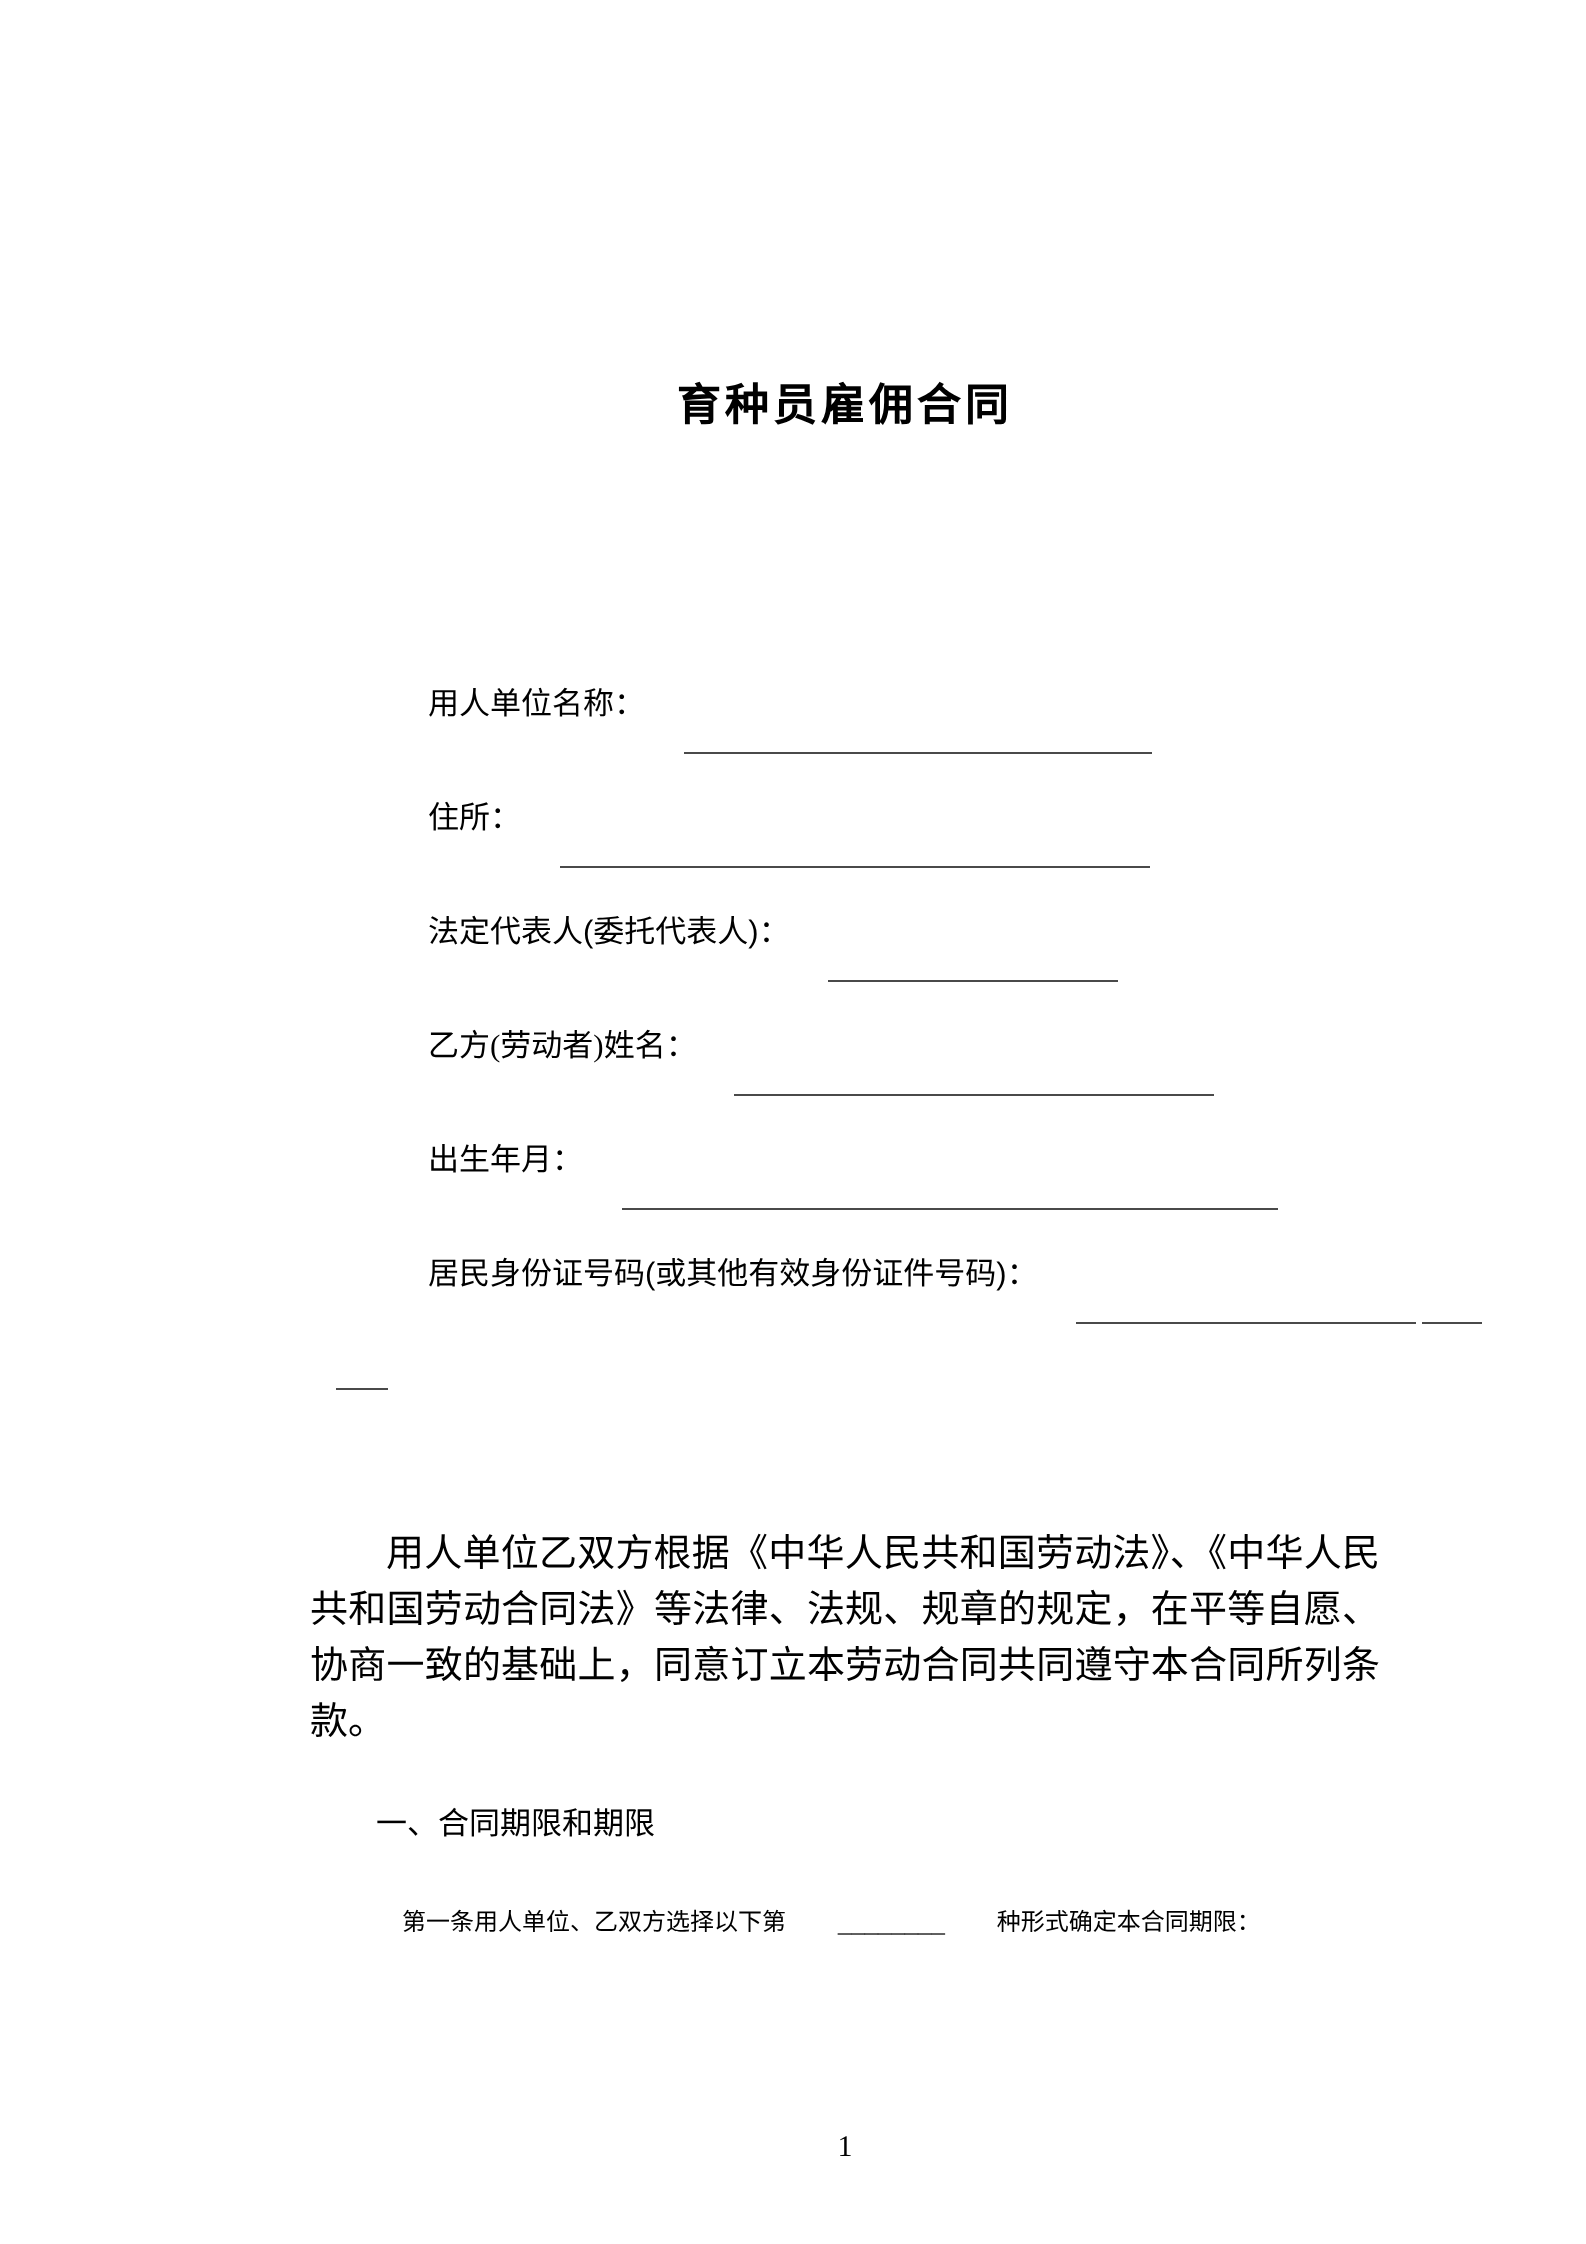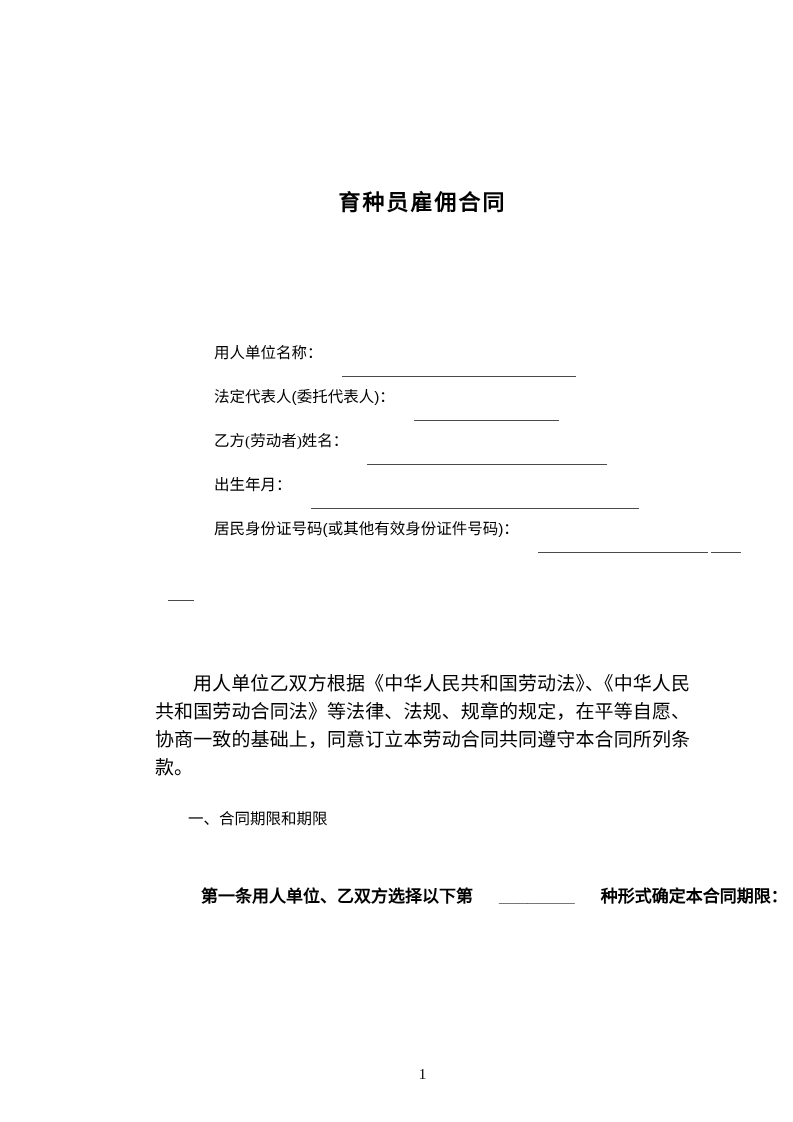--- a/index.html
+++ b/index.html
@@ -27,21 +27,21 @@
     line-height: 30px;
   }
   .fields-block {
     margin-top: 120px;
   }
   .field-row {
     display: flex;
     align-items: flex-end;
     height: 22px;
     margin-left: 33px;
-    margin-bottom: 18px;
+    margin-bottom: 31px;
     font-size: 15.5px;
     line-height: 22px;
   }
   .field-label {
     white-space: nowrap;
     flex: 0 0 auto;
   }
   .blank-line {
     flex: 1 1 auto;
     height: 20px;
@@ -77,26 +77,24 @@
     line-height: 28px;
     text-align: justify;
     text-indent: 2em;
   }
   .section-heading {
     margin-left: 33px;
     font-size: 15.5px;
     line-height: 22px;
   }
   .clause-line {
-    margin-top: 30px;
     margin-left: 33px;
-    font-size: 17px;
+    font-size: 12px;
     line-height: 22px;
     white-space: nowrap;
-    font-weight: bold;
   }
   .clause-blank {
     letter-spacing: 0;
     color: #2e2e2e;
   }
   .page-number {
     position: absolute;
     bottom: 52px;
     left: 0;
     width: 100%;
@@ -113,40 +111,44 @@
 
     <h1 class="doc-title">育种员雇佣合同</h1>
 
     <div class="fields-block">
 
       <div class="field-row w401">
         <span class="field-label">用人单位名称：</span>
         <span class="blank-line"></span>
       </div>
 
+      <div class="field-row w400">
+        <span class="field-label">住所：</span>
+        <span class="blank-line"></span>
+      </div>
 
       <div class="field-row w384">
         <span class="field-label">法定代表人(委托代表人)：</span>
         <span class="blank-line"></span>
       </div>
 
 
       <div class="field-row w432">
         <span class="field-label">乙方(劳动者)姓名：</span>
         <span class="blank-line"></span>
       </div>
 
 
       <div class="field-row w464">
         <span class="field-label">出生年月：</span>
         <span class="blank-line"></span>
       </div>
 
 
-      <div class="field-row w566" style="margin-bottom:22px;align-items:flex-end;">
+      <div class="field-row w566" style="margin-bottom:7px;align-items:flex-end;">
         <span class="field-label">居民身份证号码(或其他有效身份证件号码)：</span>
         <span class="blank-line"></span>
         <span class="blank-short"></span>
       </div>
 
       <div class="wrap-row">
         <span class="wrap-line"></span>
       </div>
 
     </div>

